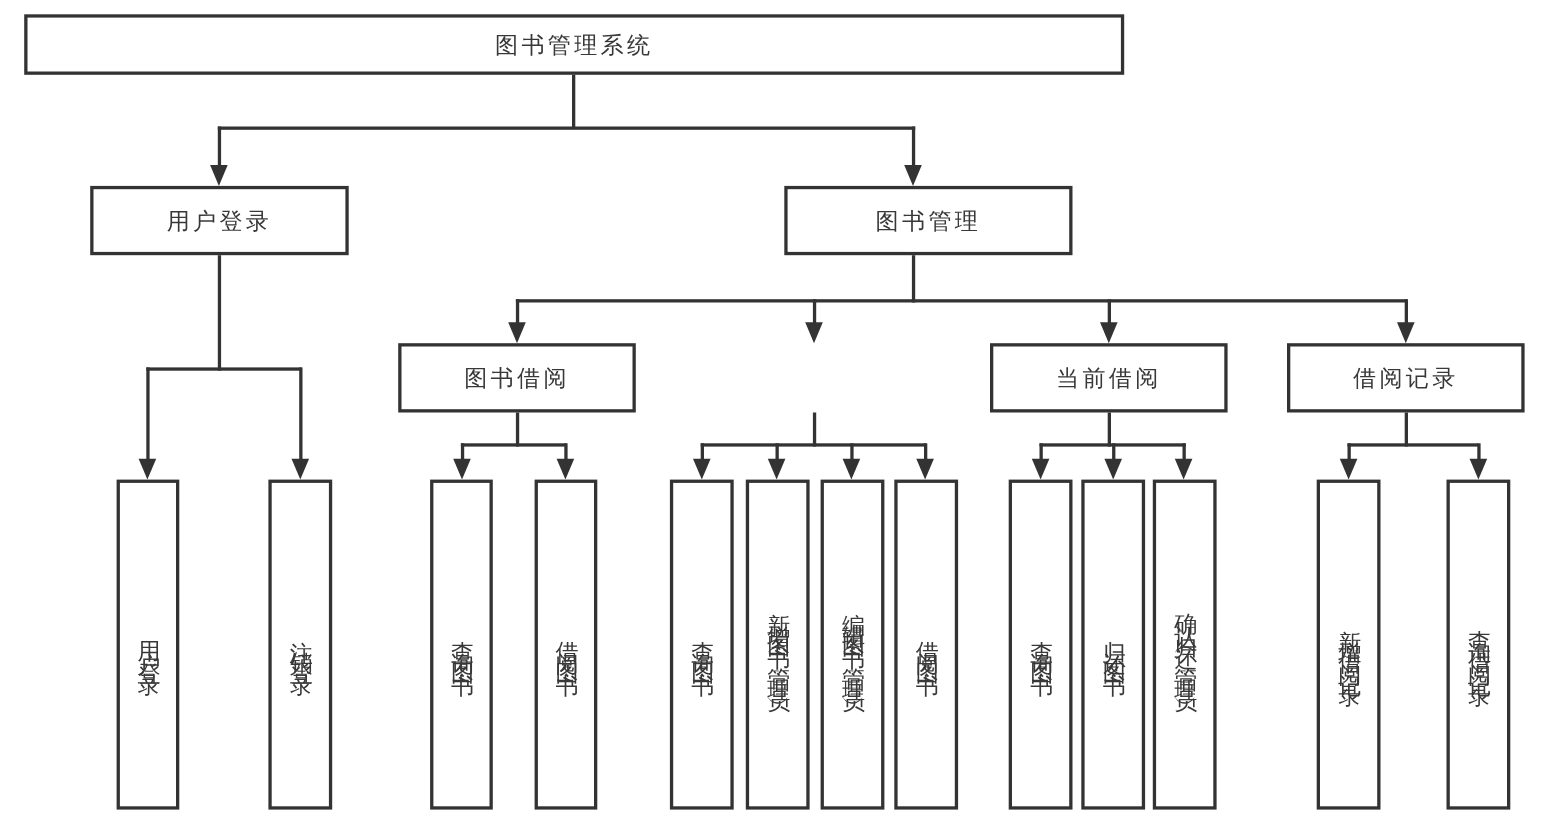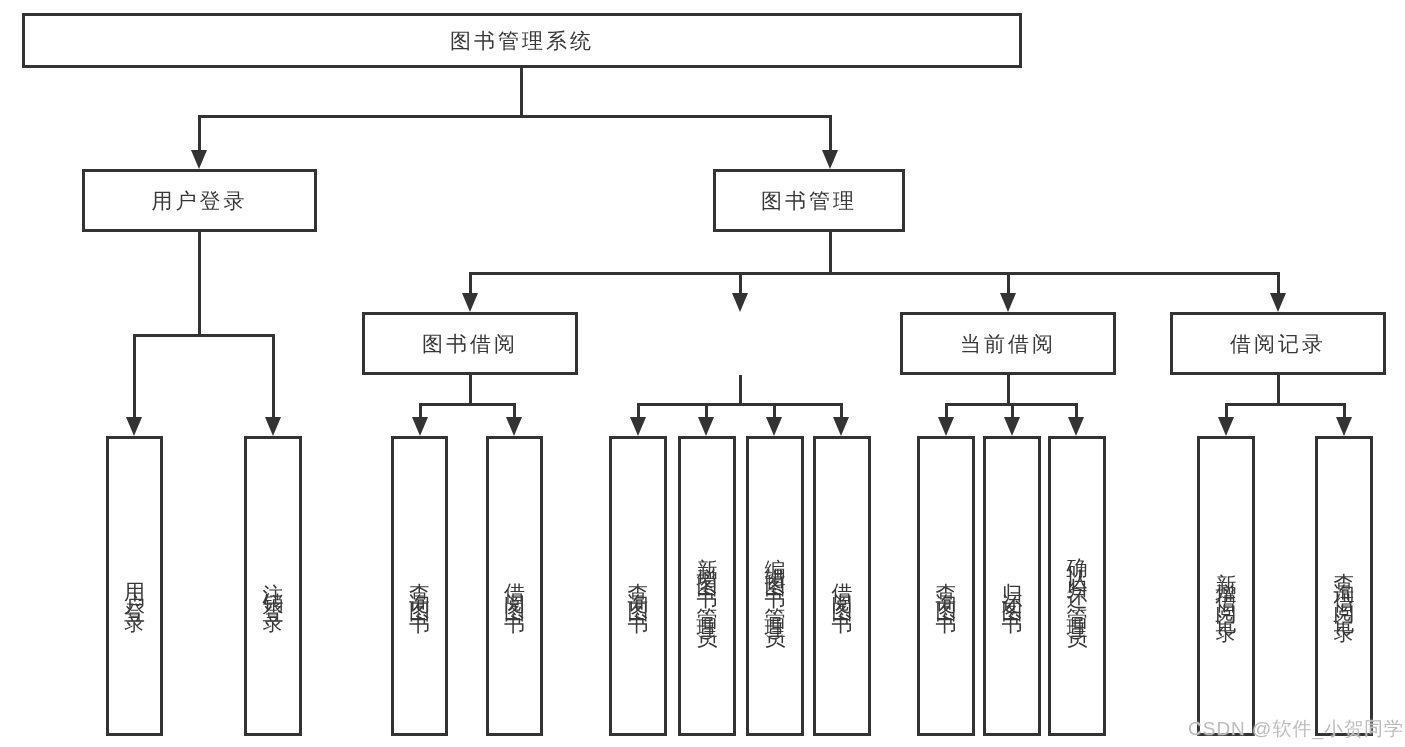--- a/index.html
+++ b/index.html
@@ -54,21 +54,21 @@
   <div class="v" style="left:520px;top:68px;height:49px;"></div>
   <div class="h" style="left:198px;top:115px;width:634px;"></div>
   <div class="v" style="left:198px;top:115px;height:36px;"></div>
   <div class="arrow" style="left:191px;top:150px;"></div>
   <div class="v" style="left:829px;top:115px;height:36px;"></div>
   <div class="arrow" style="left:822px;top:150px;"></div>
 
   <div class="node" style="left:82px;top:169px;width:235px;height:63px;">
     <span>用户登录</span>
   </div>
-  <div class="node" style="left:713px;top:169px;width:192px;height:63px;">
+  <div class="node" style="left:713px;top:169px;width:262px;height:63px;">
     <span>图书管理</span>
   </div>
 
   <div class="v" style="left:198px;top:232px;height:105px;"></div>
   <div class="h" style="left:133px;top:334px;width:141px;"></div>
   <div class="v" style="left:133px;top:334px;height:85px;"></div>
   <div class="arrow" style="left:126px;top:417px;"></div>
   <div class="v" style="left:272px;top:334px;height:85px;"></div>
   <div class="arrow" style="left:265px;top:417px;"></div>
 
@@ -164,15 +164,14 @@
     <span>确认归还（管理员）</span>
   </div>
 
   <div class="leaf" style="left:1197px;top:436px;width:58px;height:300px;">
     <span>新增借阅记录</span>
   </div>
   <div class="leaf" style="left:1315px;top:436px;width:58px;height:300px;">
     <span>查询借阅记录</span>
   </div>
 
-  <div class="watermark">CSDN @软件_小贺同学</div>
 
 </div>
 
 </body></html>

